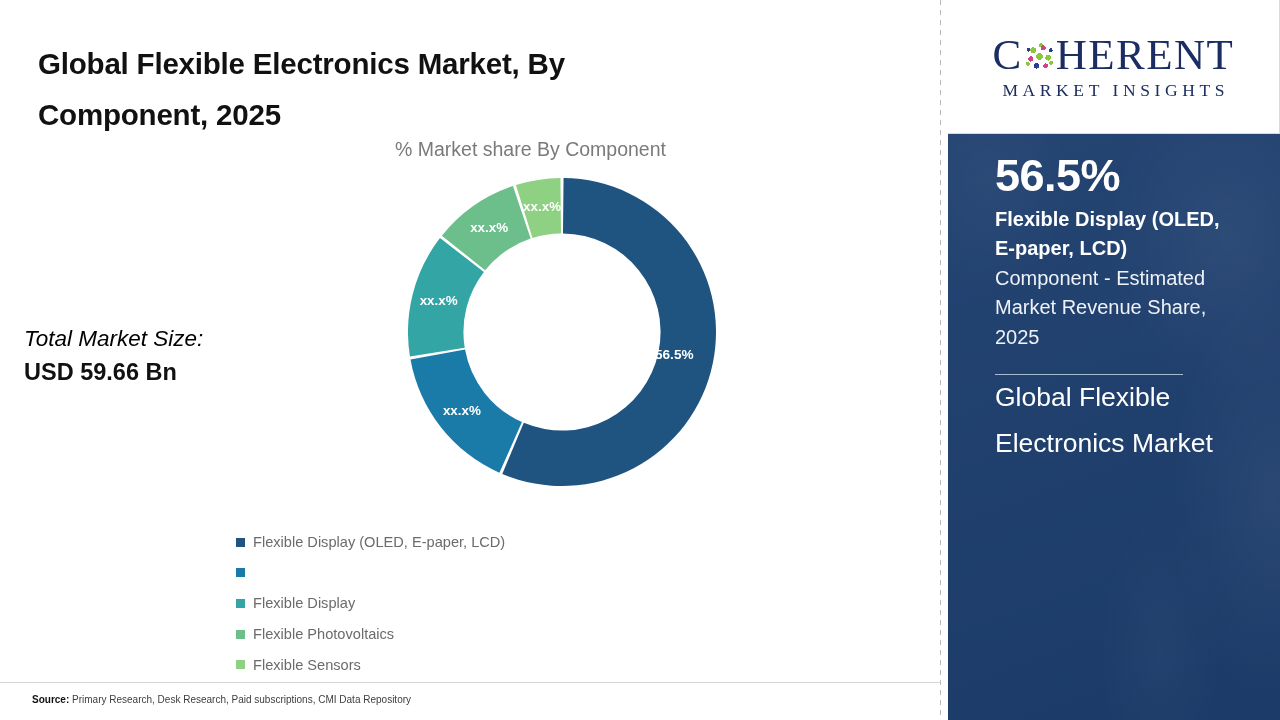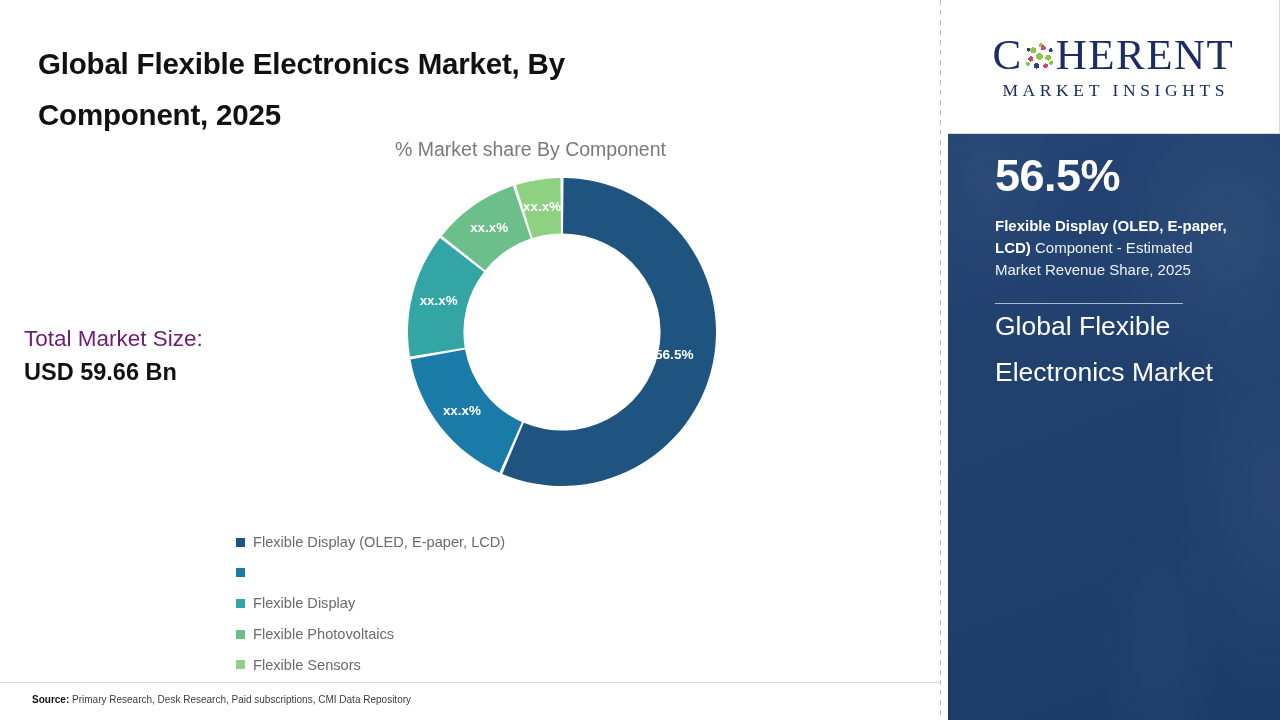--- a/index.html
+++ b/index.html
@@ -18,21 +18,21 @@
     font-size: 29.5px; font-weight: bold; color: #111111;
     line-height: 1.72; letter-spacing: -0.2px; width: 690px;
   }
   #chart-subtitle {
     position: absolute; left: 395px; top: 108px;
     font-size: 19.5px; color: #7a7a7a; white-space: nowrap; margin-top: 30px;
   }
 
   
   #total-block { position: absolute; left: 24px; top: 324px; }
-  #total-label { font-size: 22.5px; color: #701a75; white-space: nowrap; line-height: 1.36; }
+  #total-label { font-size: 22.5px; color: #000000; white-space: nowrap; line-height: 1.36; font-style: italic; }
   #total-value { font-size: 23.5px; font-weight: bold; color: #111; white-space: nowrap; line-height: 1.5; }
 
   
   #donut-wrap { position: absolute; left: 408px; top: 178px; width: 308px; height: 308px; }
   #donut-wrap svg { display: block; }
   .slice-label {
     font-family: "Liberation Sans", sans-serif;
     font-size: 13.4px; font-weight: bold; fill: #ffffff;
     text-anchor: middle; dominant-baseline: central;
   }
@@ -107,21 +107,21 @@
       radial-gradient(ellipse 120px 160px at 12% 8%, rgba(255,255,255,0.035), transparent 70%),
       radial-gradient(ellipse 90px 200px at 64% 88%, rgba(255,255,255,0.03), transparent 70%),
       linear-gradient(160deg, rgba(255,255,255,0.03) 0%, rgba(0,0,0,0.06) 100%);
   }
   #panel-inner { position: relative; padding: 0 0 0 47px; }
   #stat-value {
     margin-top: 17px; font-size: 45px; font-weight: bold; color: #ffffff;
     letter-spacing: -0.5px; line-height: 1.1;
   }
   #stat-desc {
-    margin-top: 14px; width: 238px; font-size: 15px; color: #eef2f7; line-height: 1.48;
+    margin-top: 4px; width: 238px; font-size: 20px; color: #eef2f7; line-height: 1.48;
   }
   #stat-desc b { font-weight: bold; color: #ffffff; }
   #panel-rule { margin-top: 22px; width: 188px; height: 1px; background: #a9bbd2; }
   #panel-market {
     width: 232px; font-size: 26.5px; color: #ffffff;
     line-height: 1.72; font-weight: normal;
   }
 </style>
 </head>
 <body>

